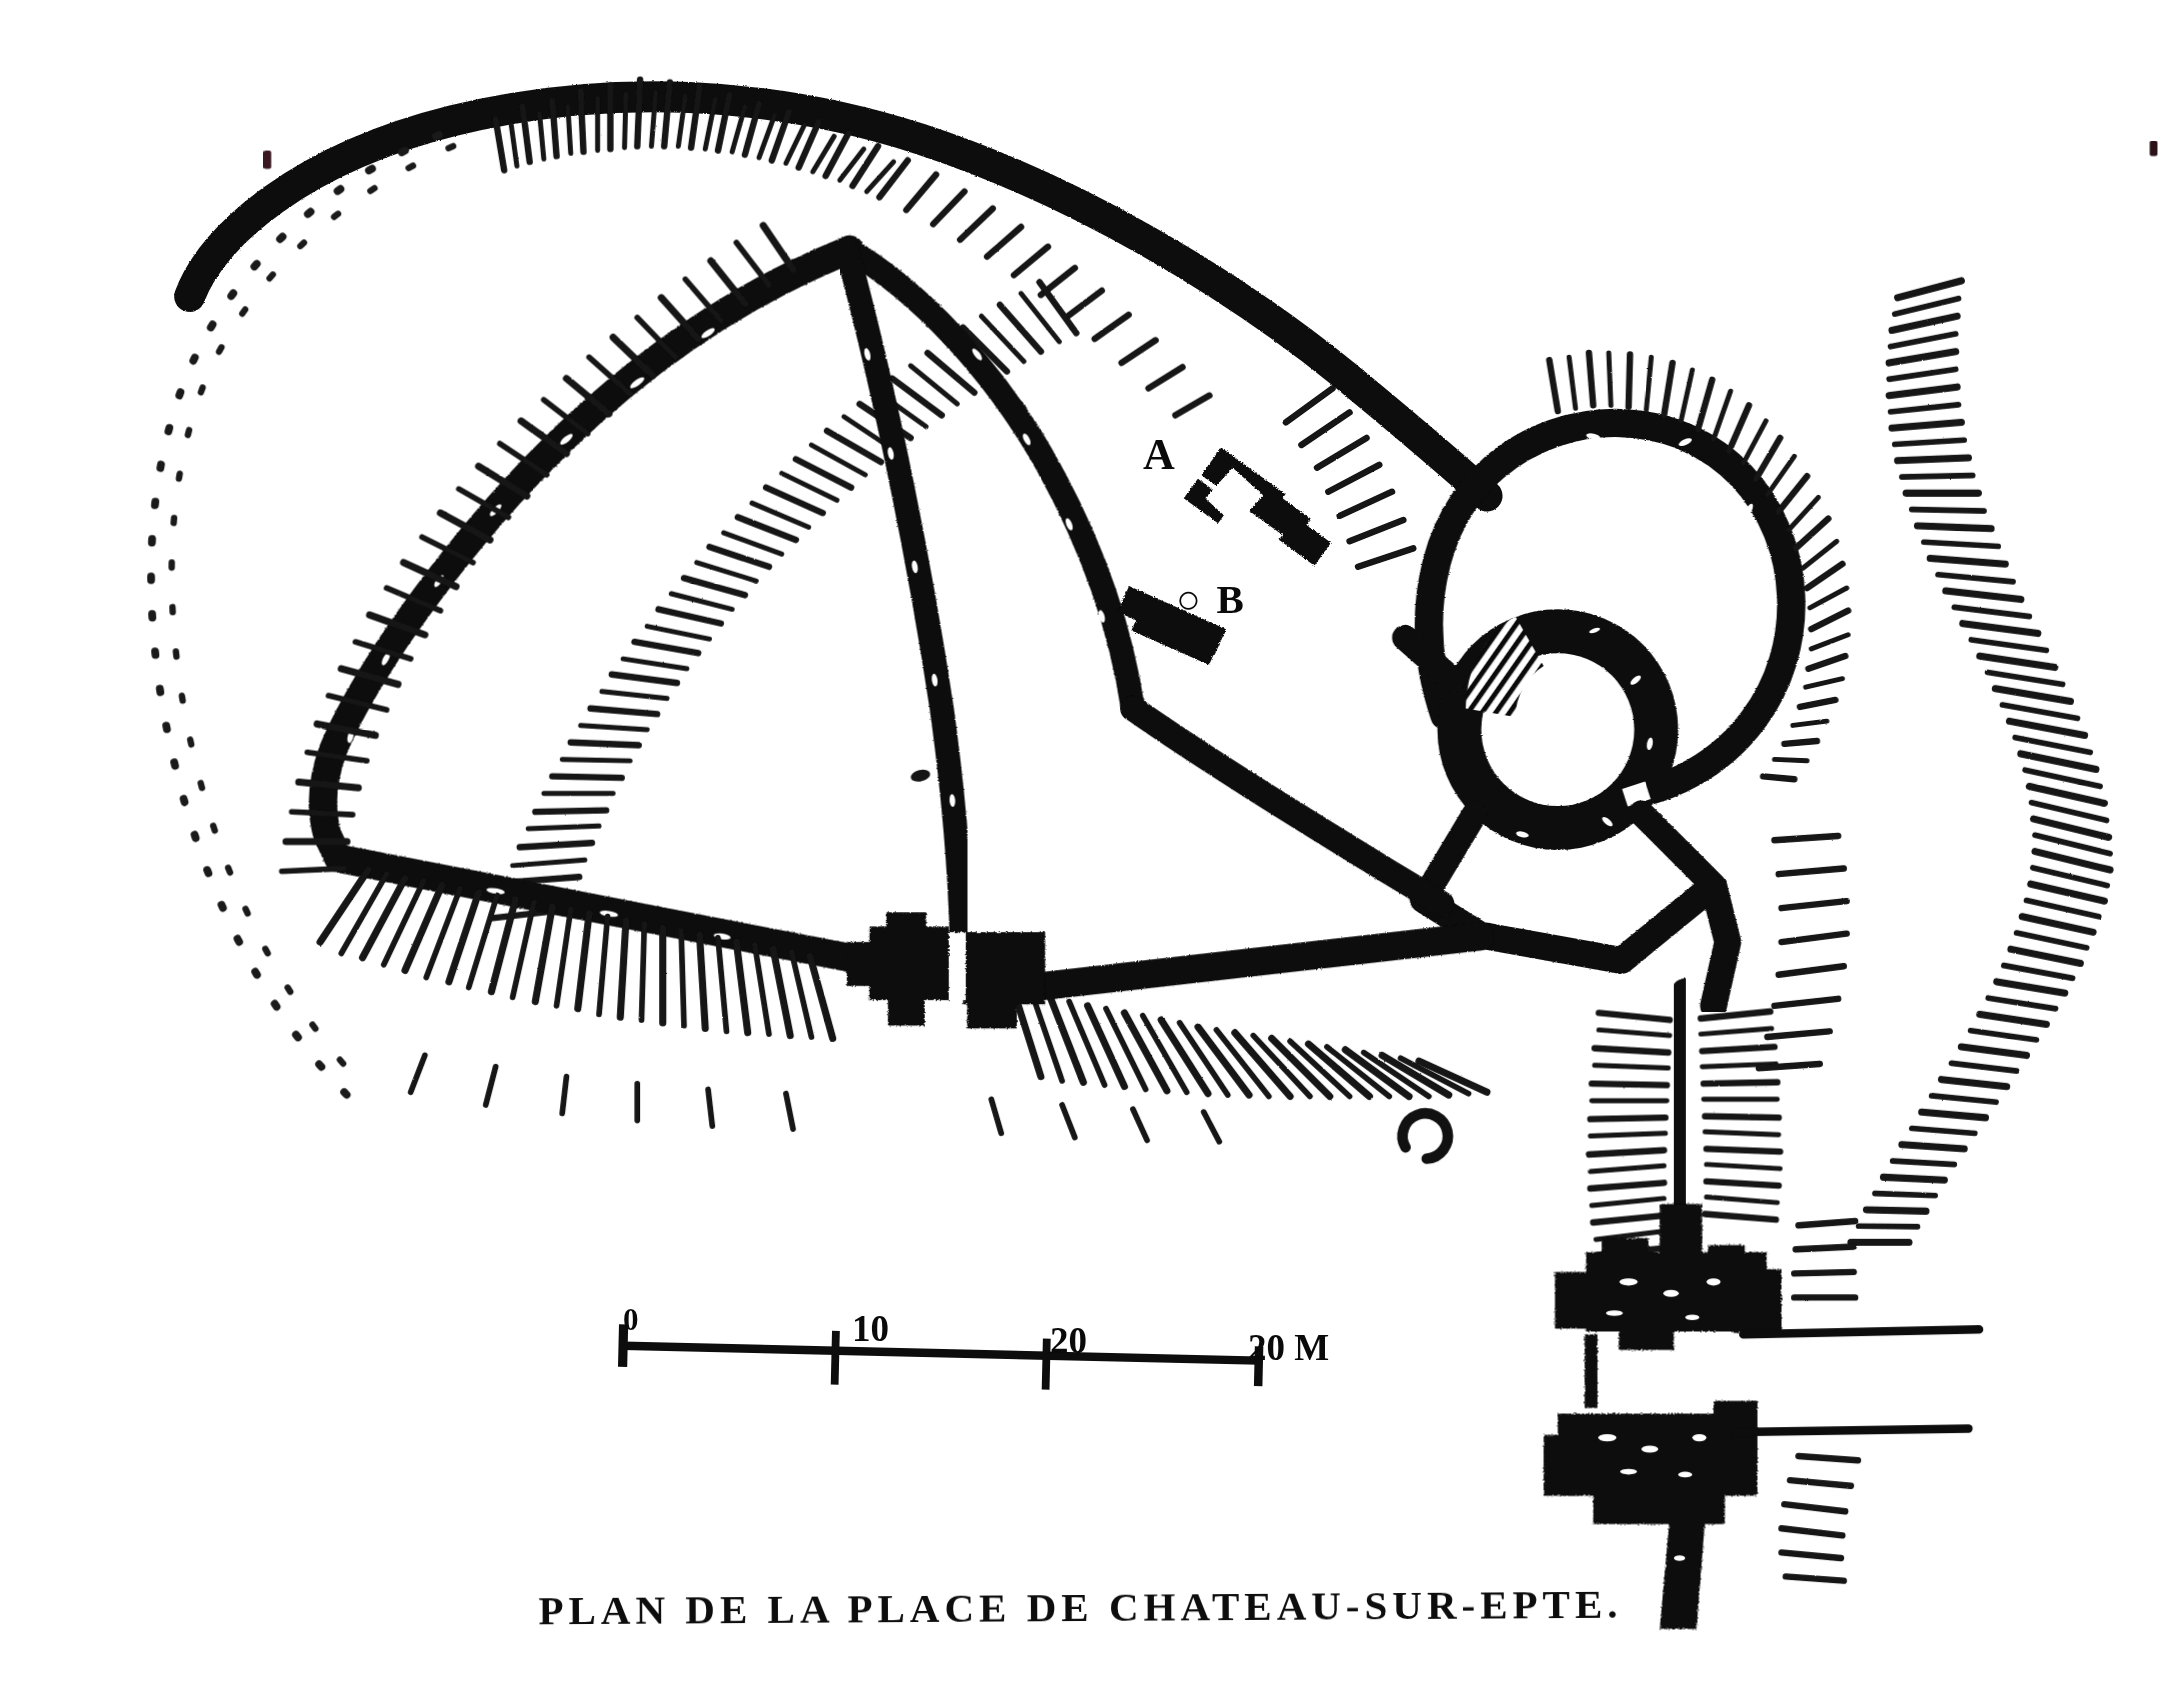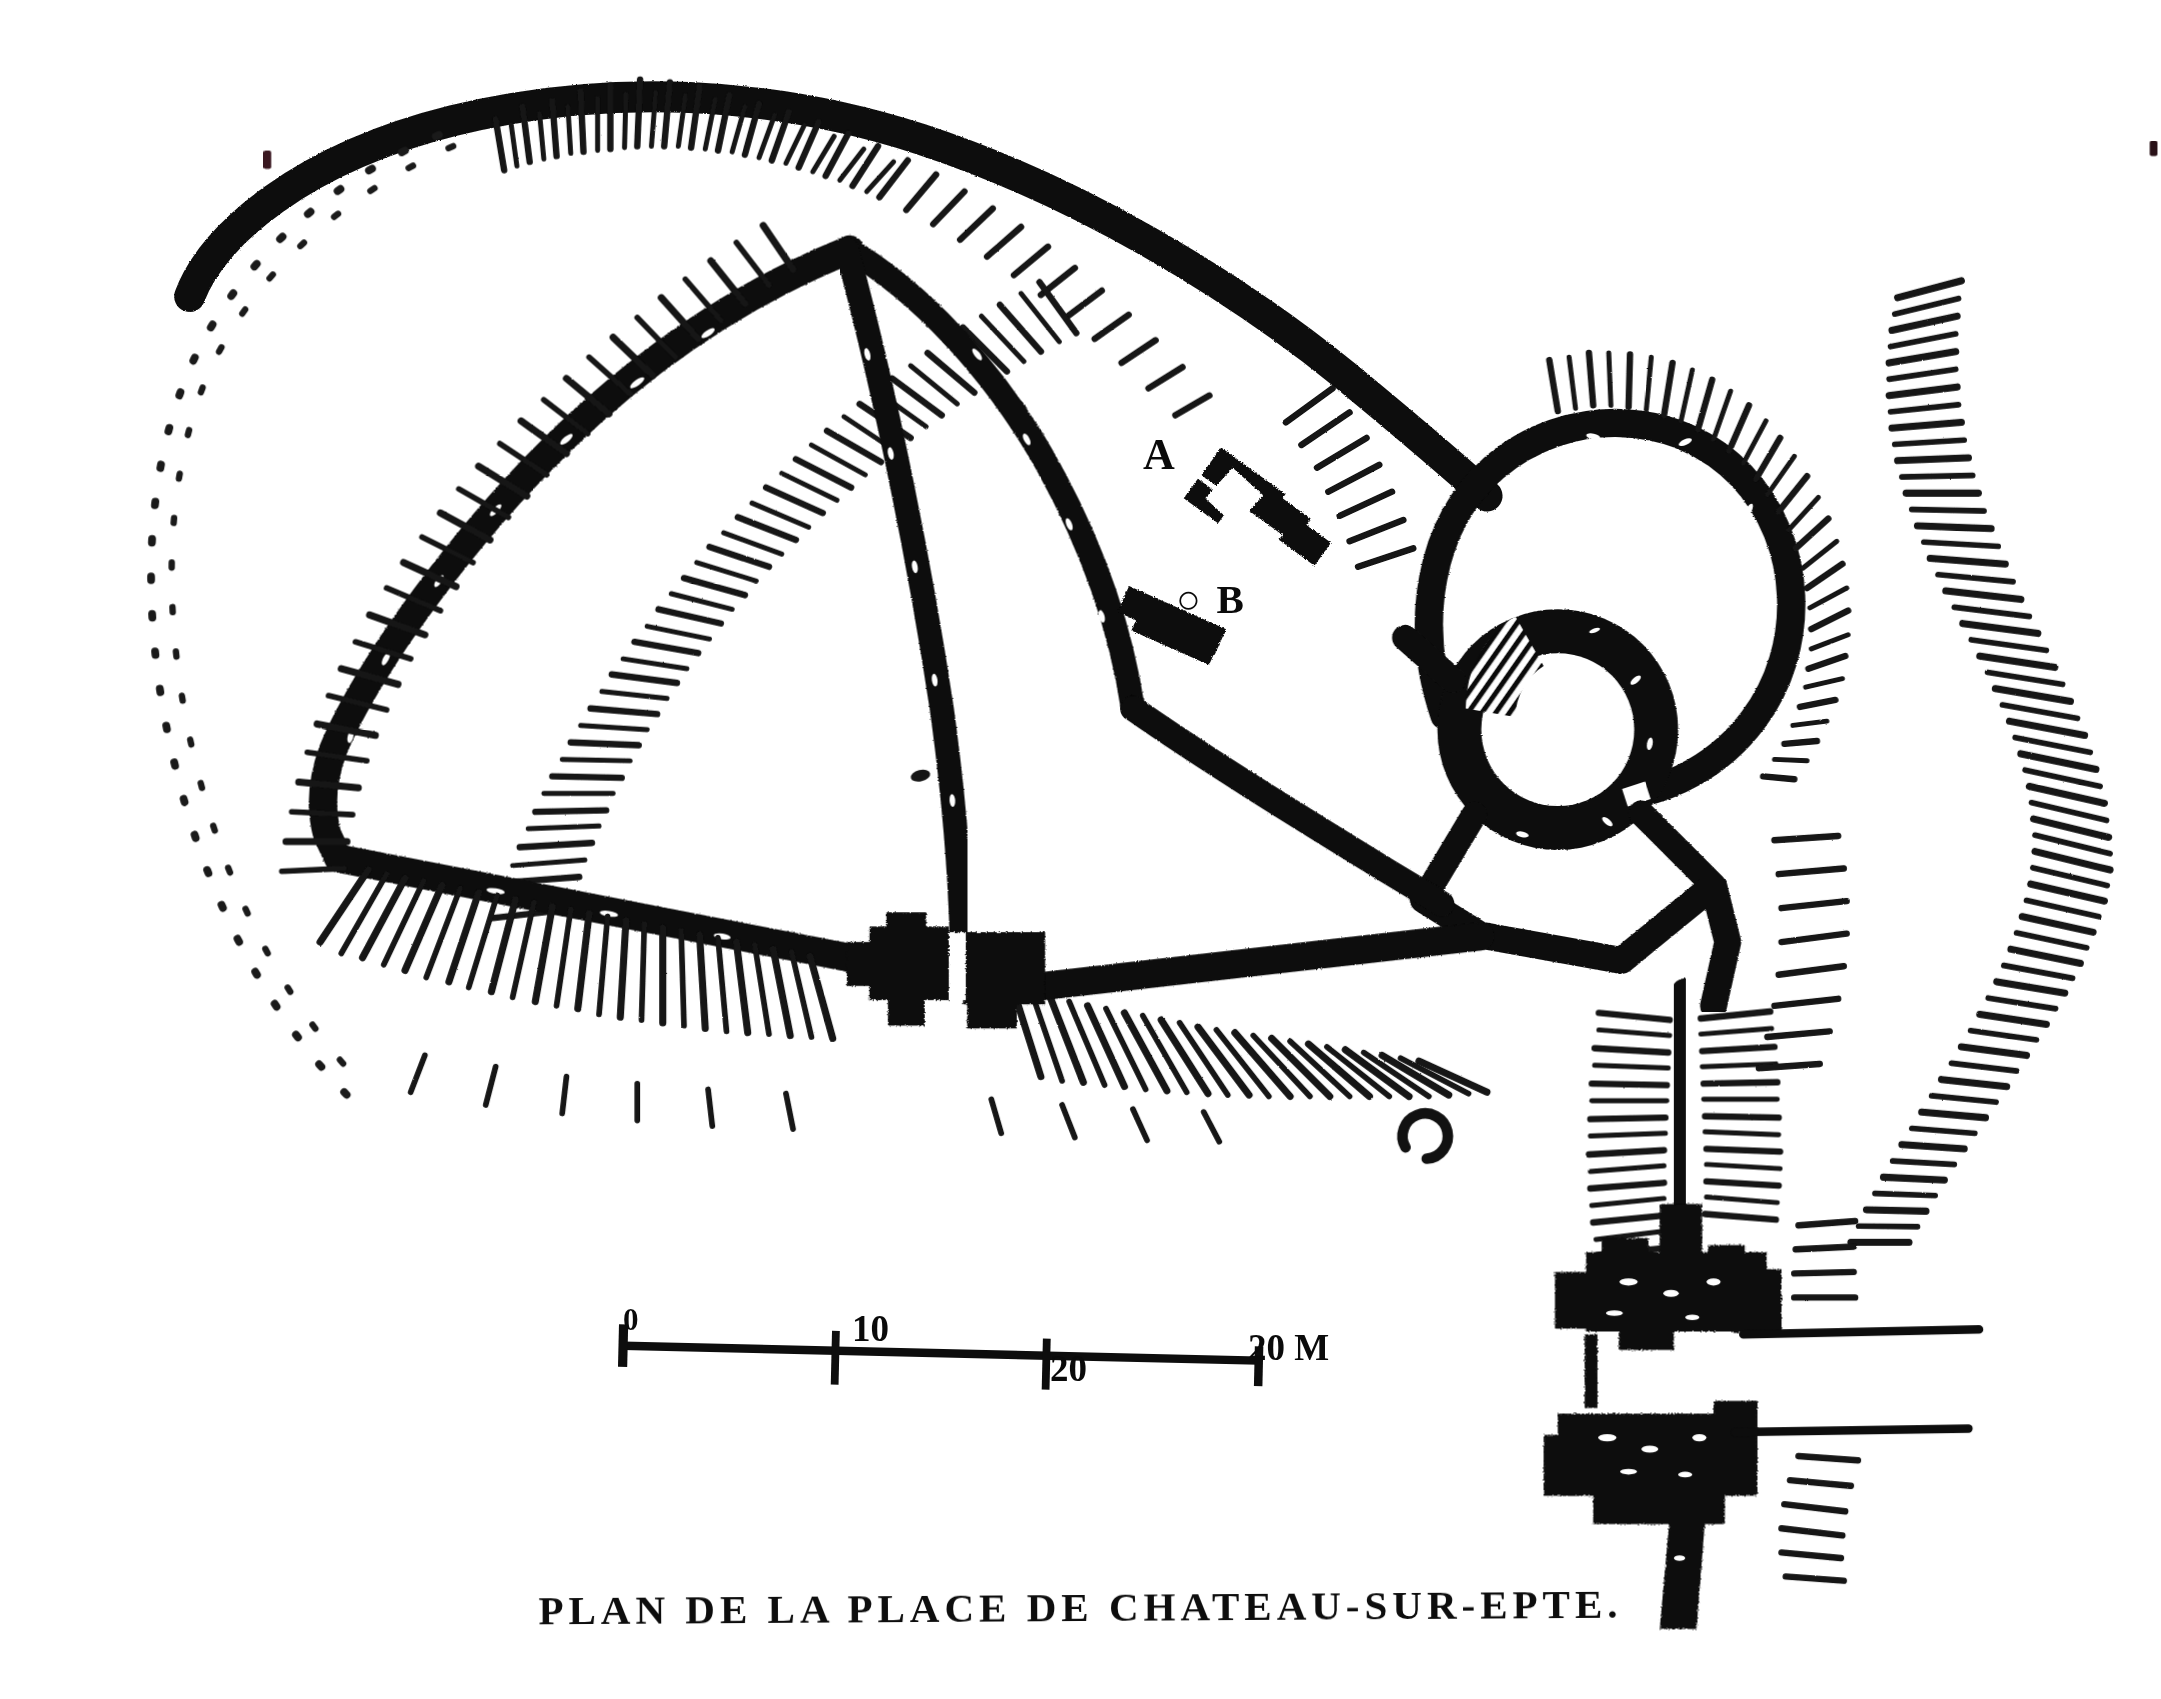--- a/index.html
+++ b/index.html
@@ -41,21 +41,21 @@
   .scale-num{
     position:absolute;
     font-family:"Liberation Serif", serif;
     font-weight:700;
     font-size:37px;
     color:#0a0a0a;
     white-space:nowrap;
   }
   #sc0{ left:623px; top:1302px; font-size:31px;}
   #sc10{ left:852px; top:1307px;}
-  #sc20{ left:1050px; top:1319px;margin-top:28px;}
+  #sc20{ left:1050px; top:1319px;}
   #sc30{ left:1248px; top:1326px;}
 </style>
 </head>
 <body>
 
 <div id="plate">
 
 <svg id="figure" viewBox="0 0 3052 2400" xmlns="http://www.w3.org/2000/svg">
   <defs>
 

